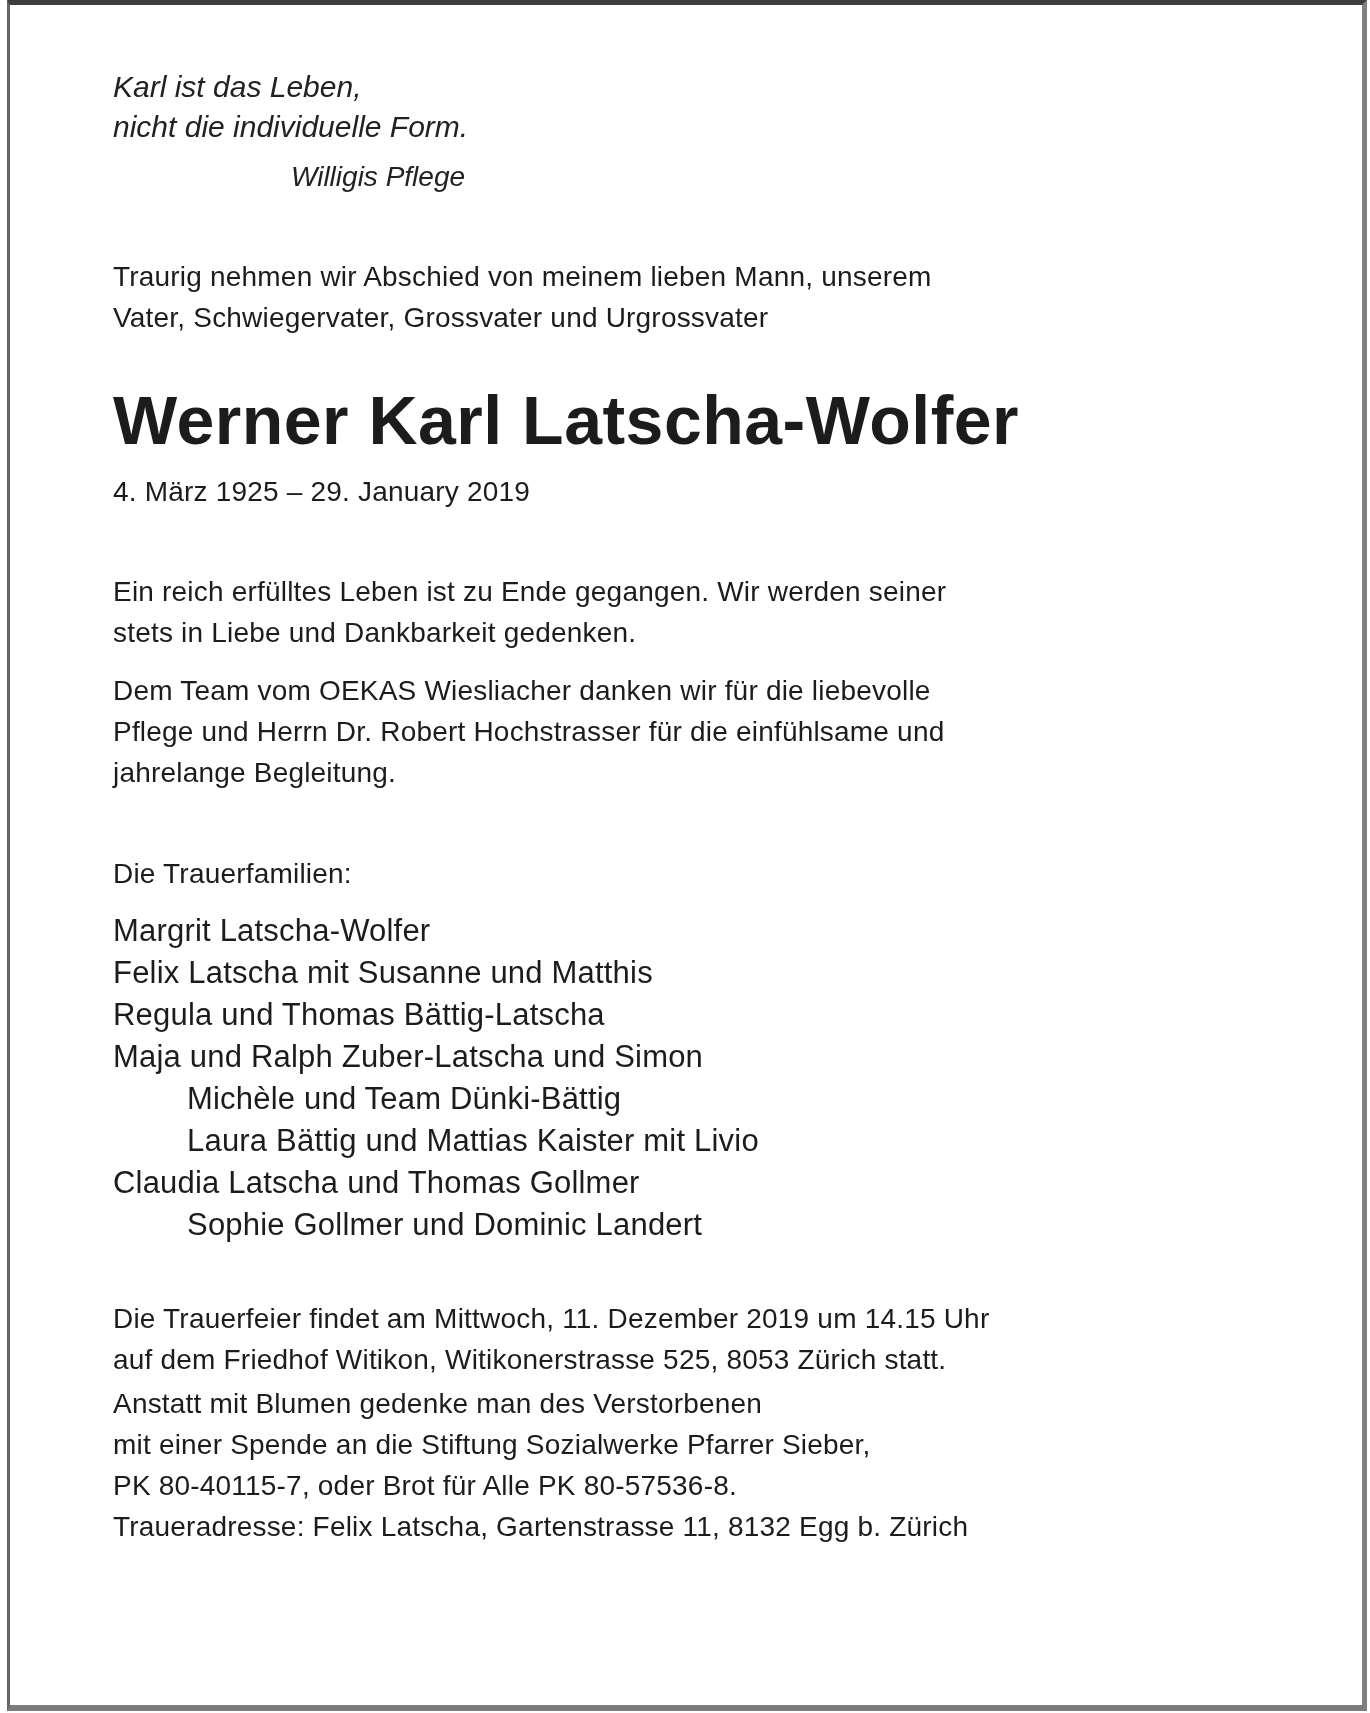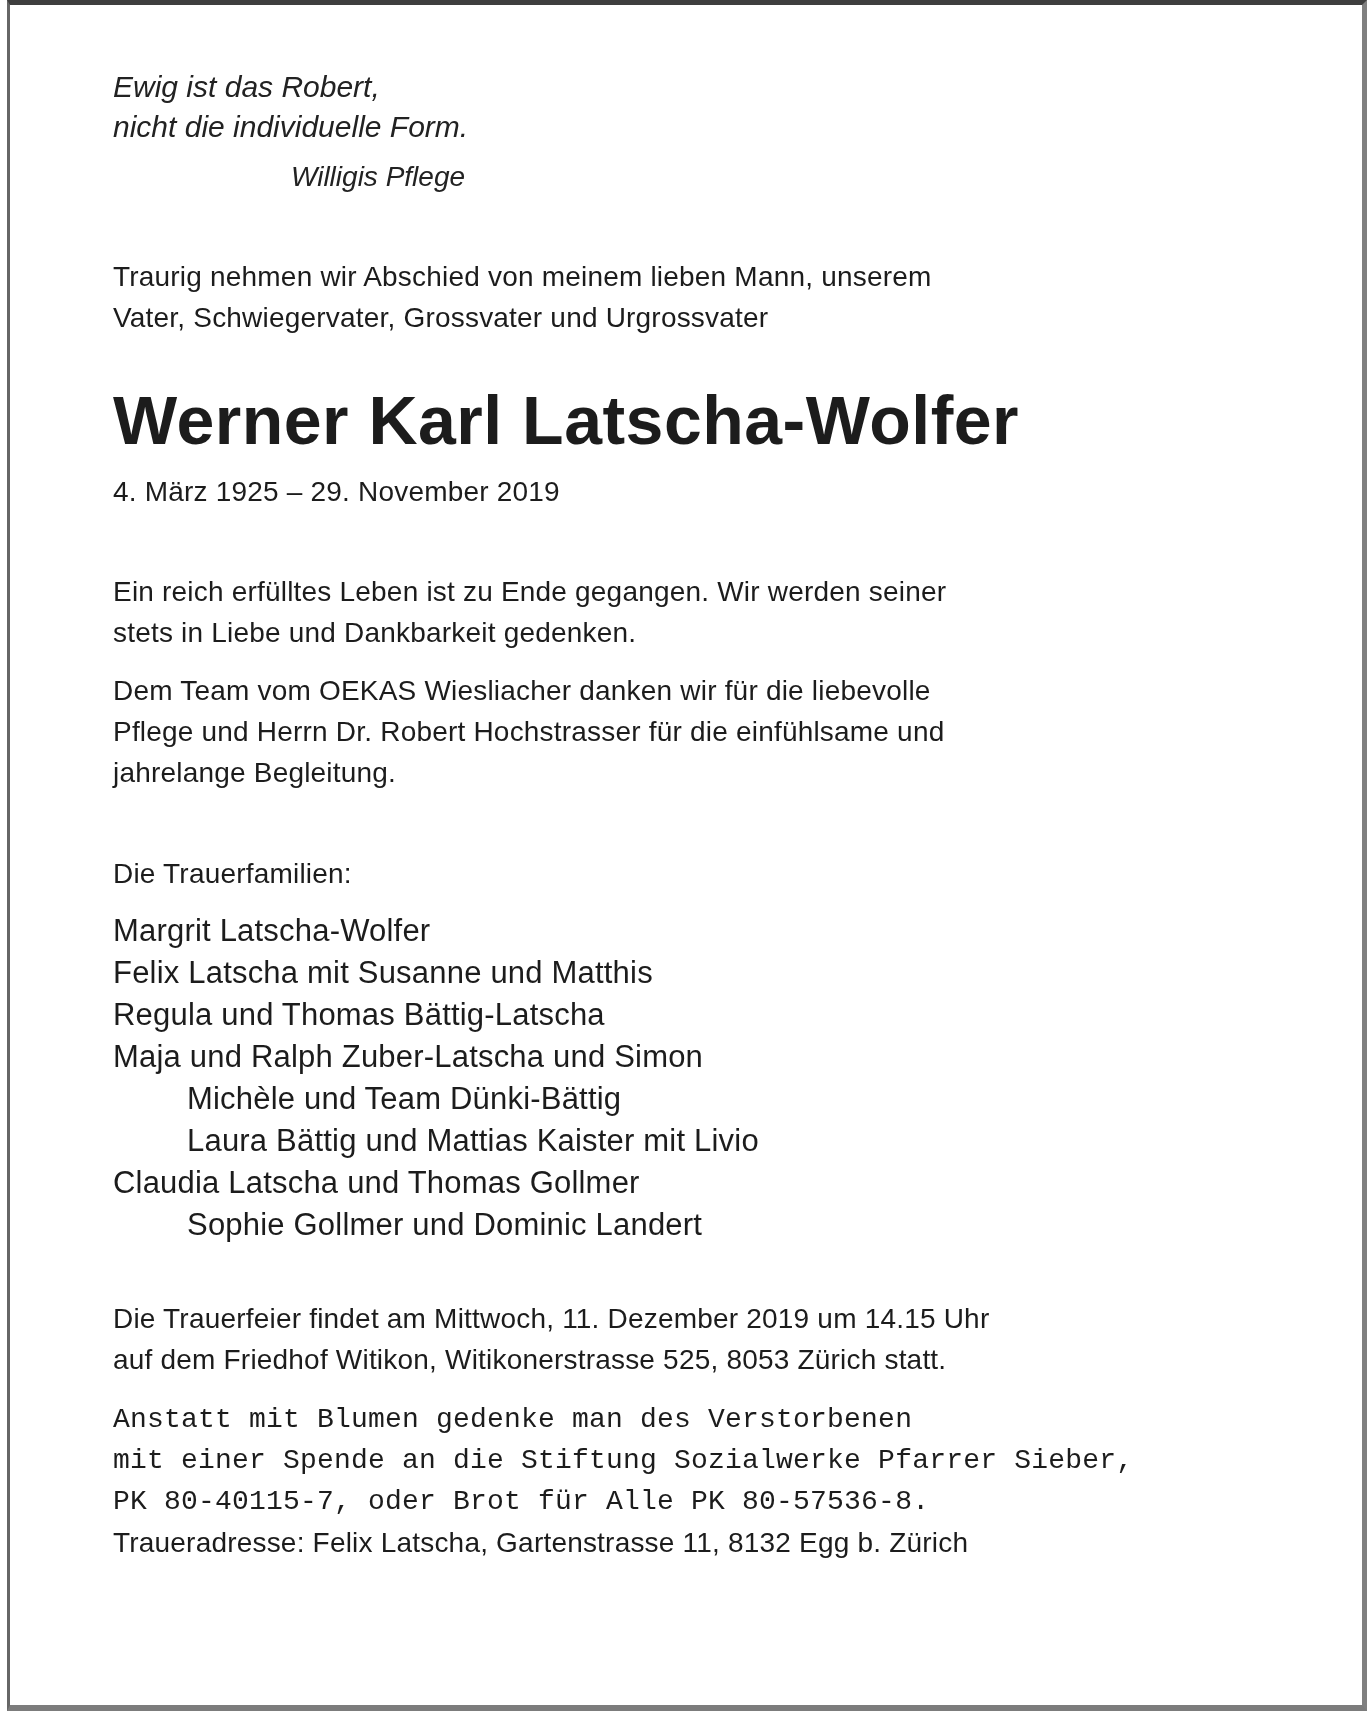--- a/index.html
+++ b/index.html
@@ -63,43 +63,43 @@
     letter-spacing: 0.5px;
     white-space: nowrap;
   }
   .dates       { margin-top: 15px; }
   .para-life   { margin-top: 59px; }
   .para-thanks { margin-top: 17px; }
   .family-heading { margin-top: 60px; }
   .family-list { margin-top: 16px; font-size: 31px; line-height: 42px; letter-spacing: 0.2px; }
   .family-list .indent { padding-left: 74px; }
   .para-funeral   { margin-top: 52px; }
-  .para-donation  { margin-top: 19px; font-family: Liberation Mono, monospace; }
+  .para-donation  { margin-top: 3px; }
   .address        { }
 </style>
 </head>
 <body>
 
 <div class="page">
   <div class="frame">
     <div class="content">
 
       <div class="quote">
-        <div class="line">Ewig ist das Robert,</div>
+        <div class="line">Karl ist das Leben,</div>
         <div class="line">nicht die individuelle Form.</div>
       </div>
       <div class="attribution">Willigis Pflege</div>
 
       <div class="body-text intro">
         <div class="line">Traurig nehmen wir Abschied von meinem lieben Mann, unserem</div>
         <div class="line">Vater, Schwiegervater, Grossvater und Urgrossvater</div>
       </div>
 
       <div class="deceased-name">Werner Karl Latscha-Wolfer</div>
-      <div class="body-text dates">4. März 1925 – 29. November 2019</div>
+      <div class="body-text dates">4. März 1925 – 29. January 2019</div>
 
       <div class="body-text para-life">
         <div class="line">Ein reich erfülltes Leben ist zu Ende gegangen. Wir werden seiner</div>
         <div class="line">stets in Liebe und Dankbarkeit gedenken.</div>
       </div>
 
       <div class="body-text para-thanks">
         <div class="line">Dem Team vom OEKAS Wiesliacher danken wir für die liebevolle</div>
         <div class="line">Pflege und Herrn Dr. Robert Hochstrasser für die einfühlsame und</div>
         <div class="line">jahrelange Begleitung.</div>

